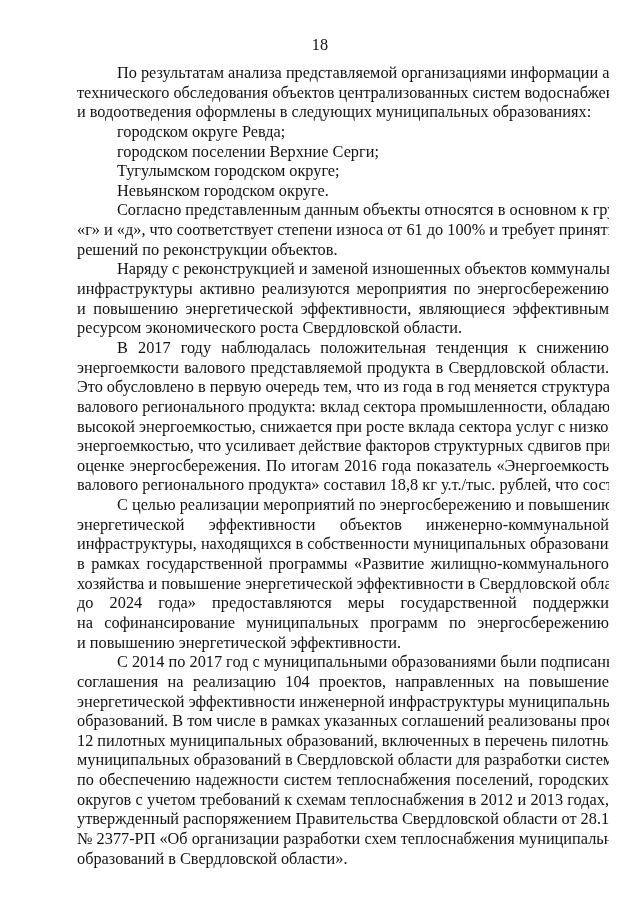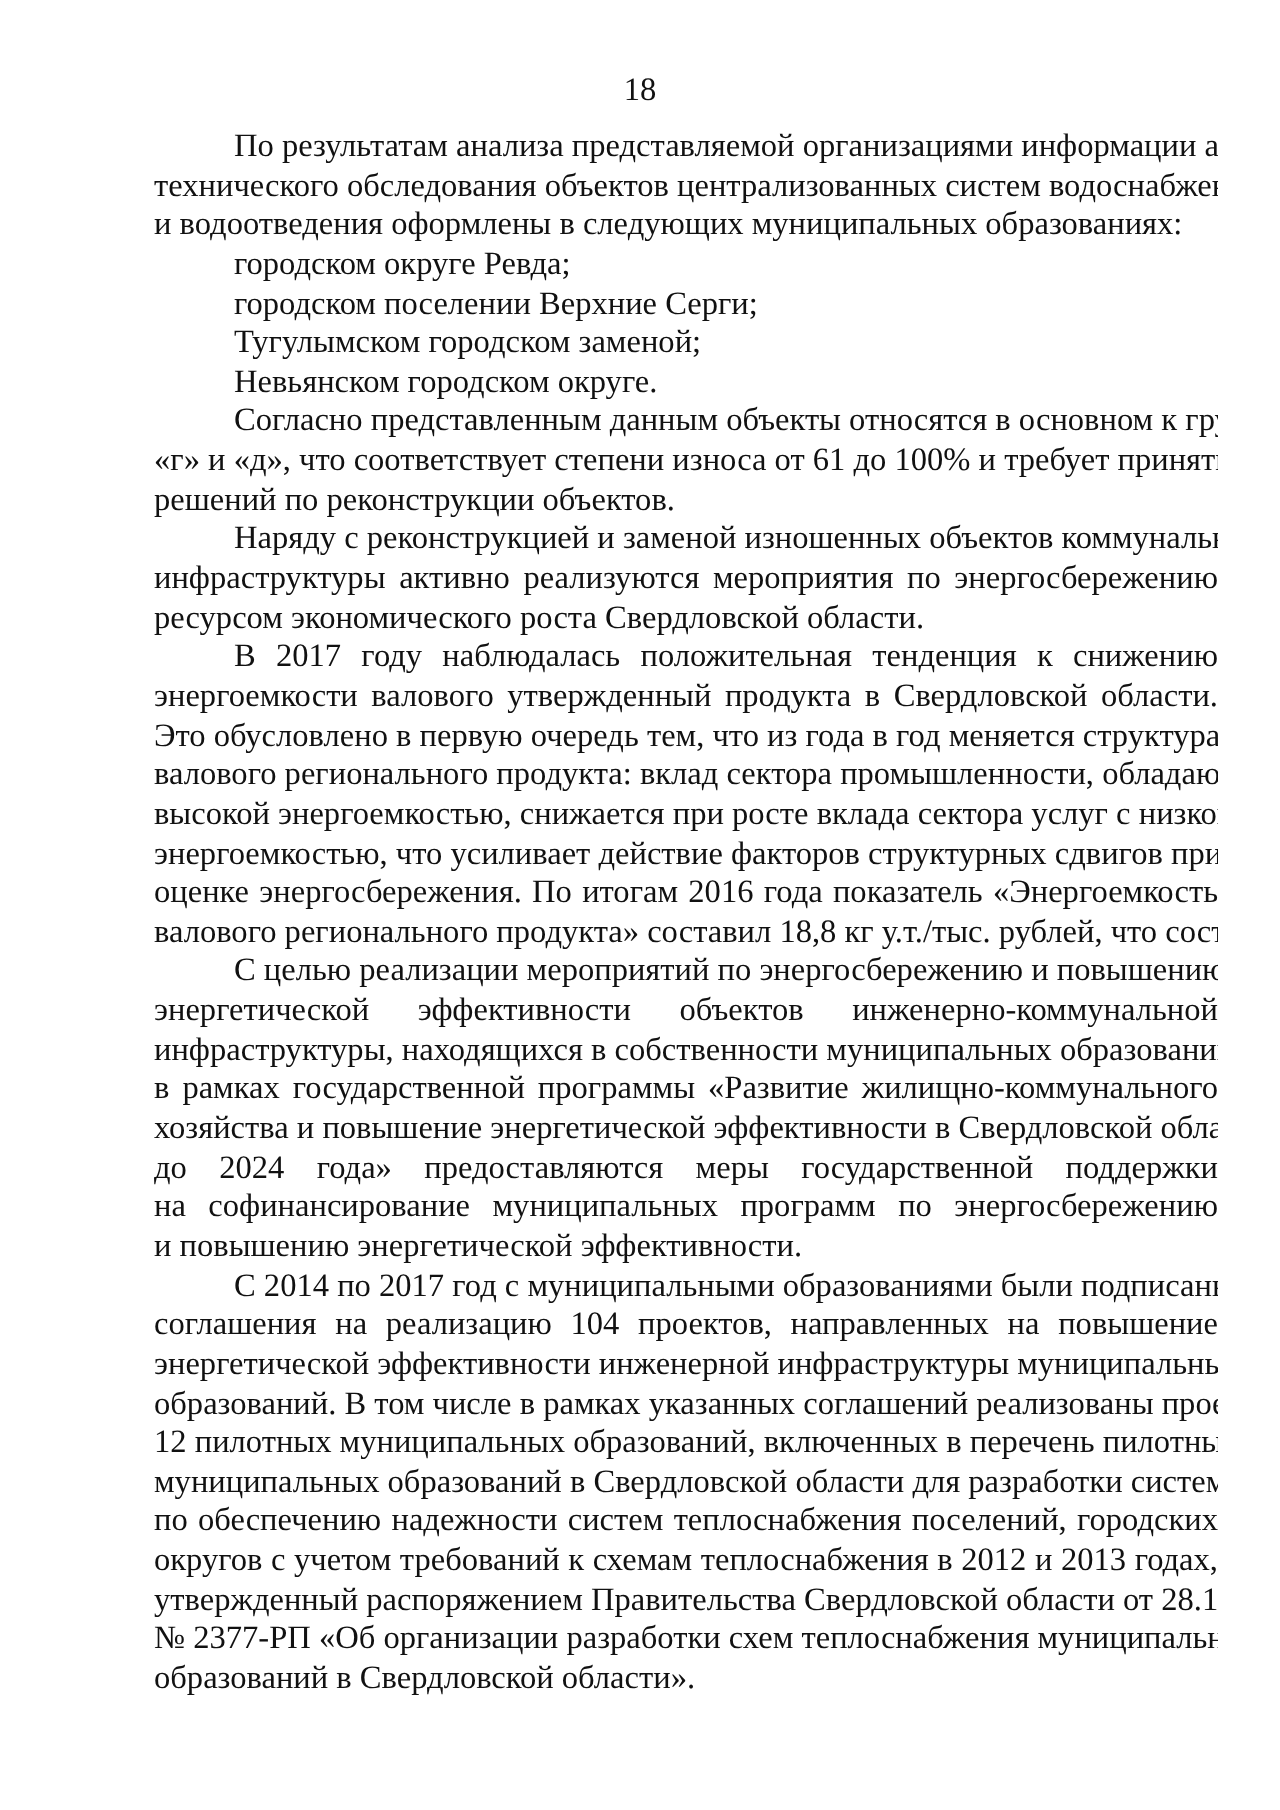--- a/index.html
+++ b/index.html
@@ -34,38 +34,39 @@
         <span class="line">технического обследования объектов централизованных систем водоснабжения</span>
         <span class="line last">и водоотведения оформлены в следующих муниципальных образованиях:</span>
       </div>
       <div>
         <span class="line indent last">городском округе Ревда;</span>
       </div>
       <div>
         <span class="line indent last">городском поселении Верхние Серги;</span>
       </div>
       <div>
-        <span class="line indent last">Тугулымском городском заменой;</span>
+        <span class="line indent last">Тугулымском городском округе;</span>
       </div>
       <div>
         <span class="line indent last">Невьянском городском округе.</span>
       </div>
       <div>
         <span class="line indent">Согласно представленным данным объекты относятся в основном к группам</span>
         <span class="line">«г» и «д», что соответствует степени износа от 61 до 100% и требует принятия</span>
         <span class="line last">решений по реконструкции объектов.</span>
       </div>
       <div>
         <span class="line indent">Наряду с реконструкцией и заменой изношенных объектов коммунальной</span>
         <span class="line">инфраструктуры активно реализуются мероприятия по энергосбережению</span>
+        <span class="line">и повышению энергетической эффективности, являющиеся эффективным</span>
         <span class="line last">ресурсом экономического роста Свердловской области.</span>
       </div>
       <div>
         <span class="line indent">В 2017 году наблюдалась положительная тенденция к снижению</span>
-        <span class="line">энергоемкости валового утвержденный продукта в Свердловской области.</span>
+        <span class="line">энергоемкости валового представляемой продукта в Свердловской области.</span>
         <span class="line">Это обусловлено в первую очередь тем, что из года в год меняется структура</span>
         <span class="line">валового регионального продукта: вклад сектора промышленности, обладающего</span>
         <span class="line">высокой энергоемкостью, снижается при росте вклада сектора услуг с низкой</span>
         <span class="line">энергоемкостью, что усиливает действие факторов структурных сдвигов при</span>
         <span class="line">оценке энергосбережения. По итогам 2016 года показатель «Энергоемкость</span>
         <span class="line">валового регионального продукта» составил 18,8 кг у.т./тыс. рублей, что составляет</span>
       </div>
       <div>
         <span class="line indent">С целью реализации мероприятий по энергосбережению и повышению</span>
         <span class="line">энергетической эффективности объектов инженерно-коммунальной</span>

